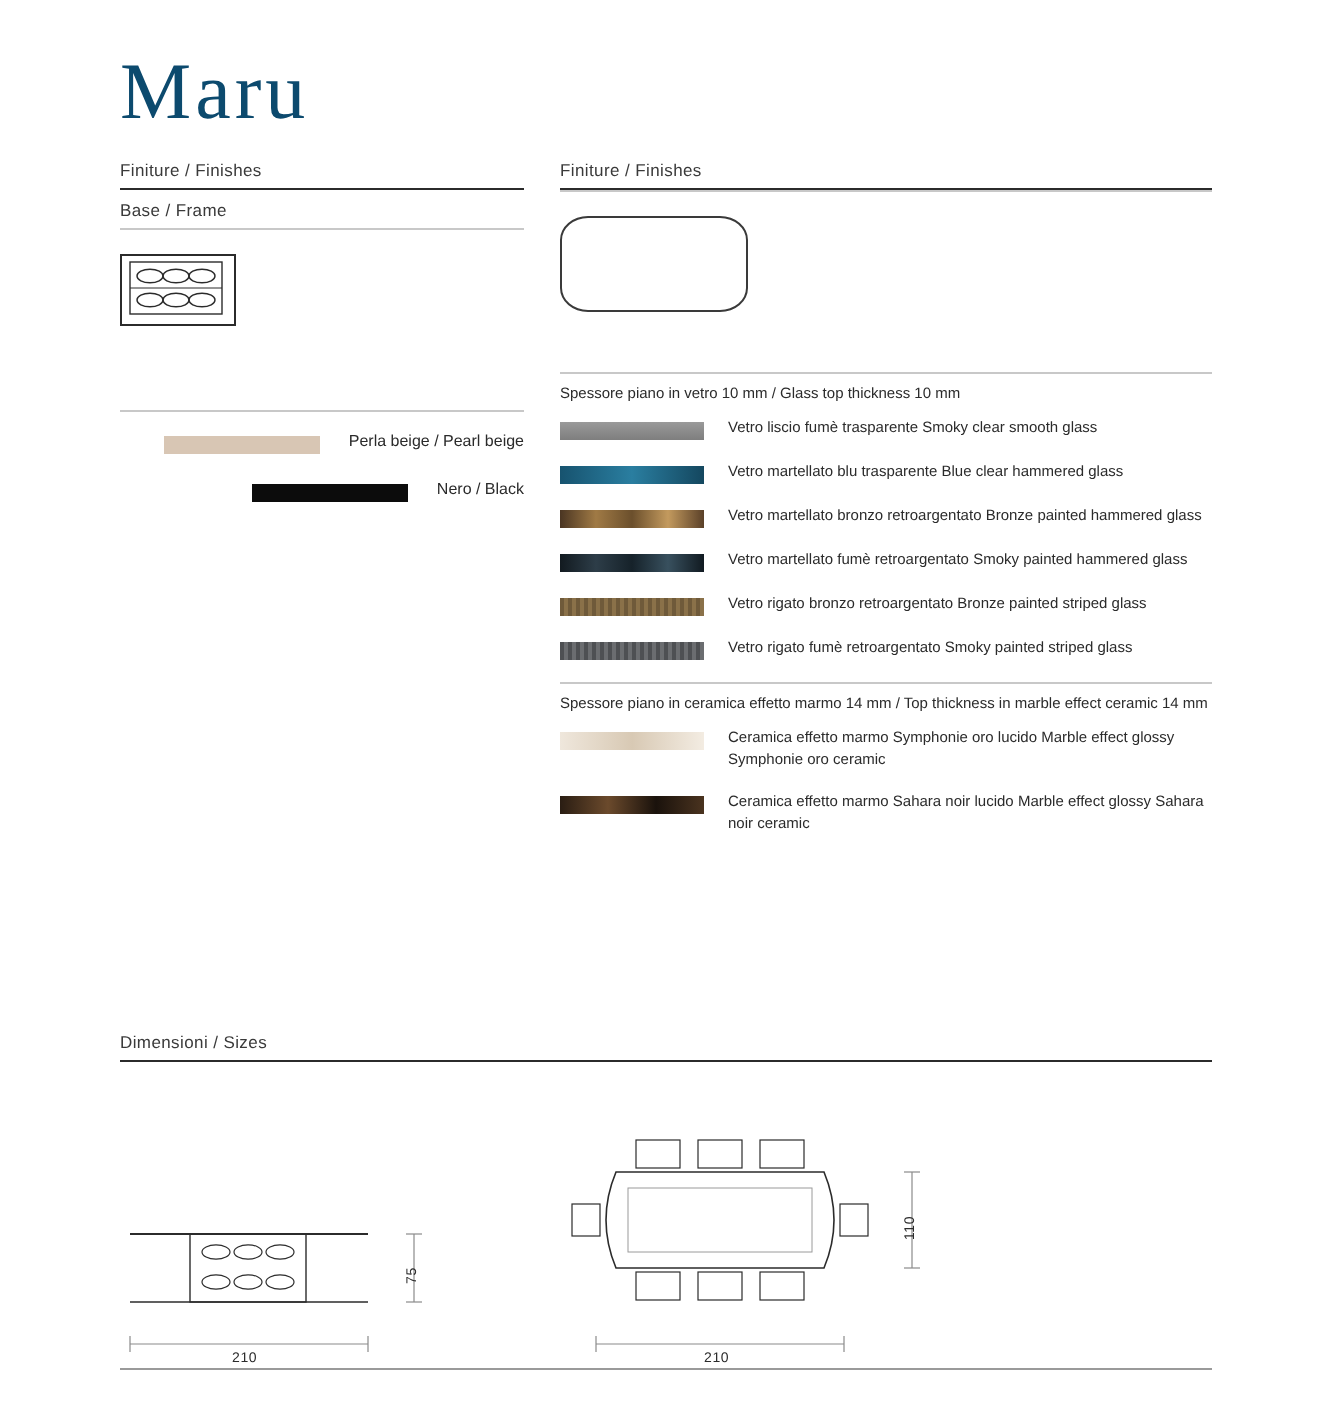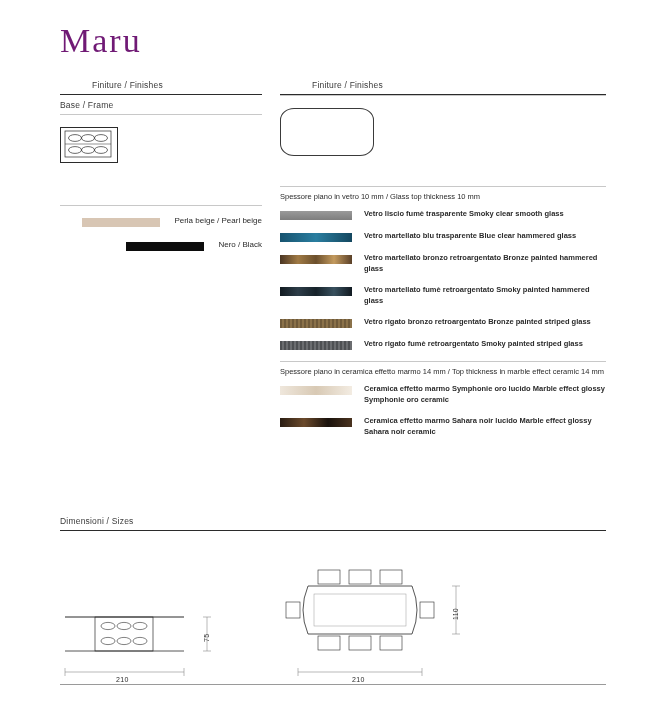--- a/index.html
+++ b/index.html
@@ -20,24 +20,24 @@
     width: 664px;
     height: 714px;
   }
 
   
   .title {
     position: absolute;
     left: 60px;
     top: 22px;
     font-family: "Liberation Serif", serif;
-    font-size: 34px;
+    font-size: 40px;
     letter-spacing: 2px;
     font-weight: 400;
-    color: #701a75;
+    color: #0c4a6e;
   }
 
   
   .sec-label {
     font-size: 8.5px;
     color: #3a3a3a;
     letter-spacing: .2px;
   }
   .rule {
     border-top: 1px solid #c8c8c8;
@@ -57,21 +57,20 @@
     width: 202px;
   }
   .col-right {
     position: absolute;
     left: 280px;
     top: 80px;
     width: 326px;
   }
   .lbl-row {
     padding-bottom: 4px;
-    margin-left: 32px;
   }
   .sub-row {
     padding-top: 5px;
     padding-bottom: 4px;
   }
 
   
   .frame-icon {
     margin-top: 12px;
     width: 56px;
@@ -124,21 +123,20 @@
   .rsw-row {
     display: flex;
     align-items: flex-start;
     margin-bottom: 11px;
   }
   .rsw-text {
     margin-left: 12px;
     font-size: 7.5px;
     line-height: 1.4;
     color: #2b2b2b;
-    font-weight: bold;
   }
 
   .block-title {
     font-size: 7.5px;
     line-height: 1.35;
     color: #2b2b2b;
     padding-top: 5px;
   }
 
   

